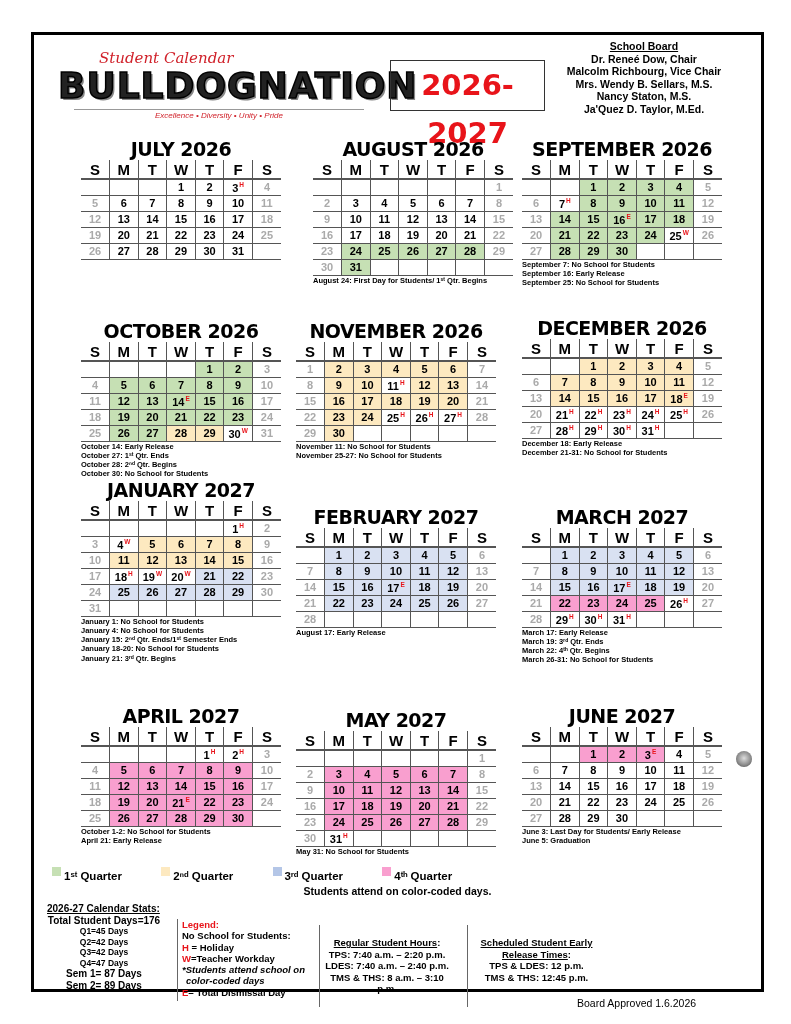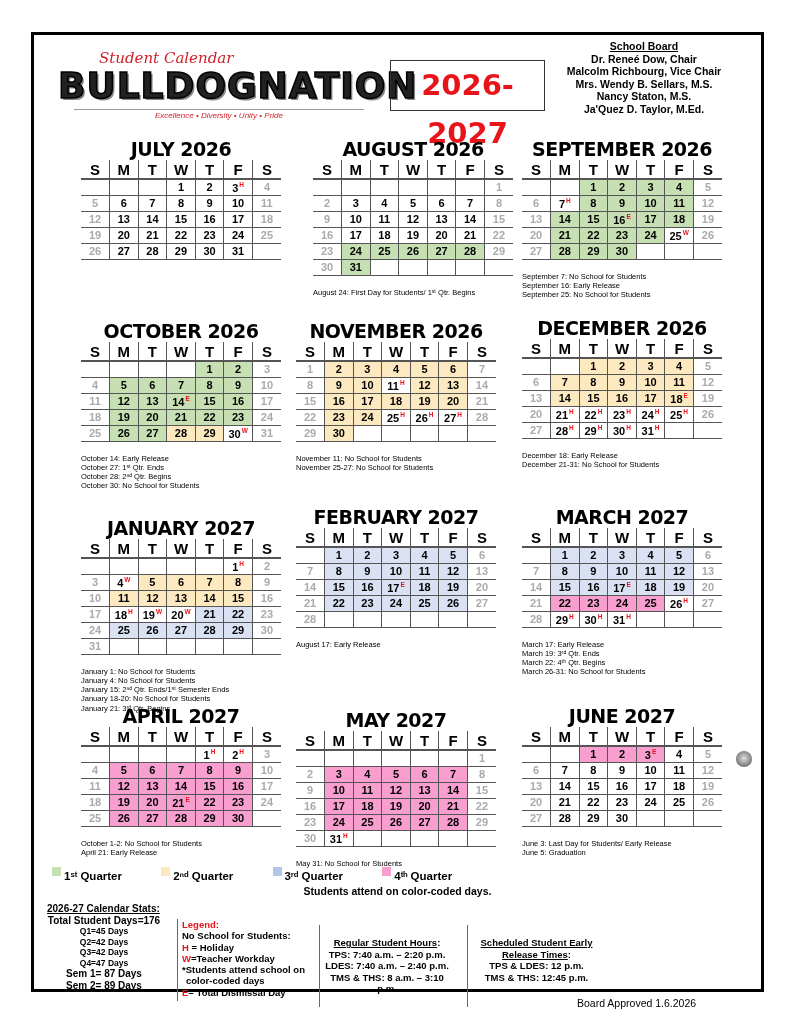--- a/index.html
+++ b/index.html
@@ -19,36 +19,36 @@
   .month .mtitle { text-align: center; font-family: "DejaVu Sans", sans-serif; font-weight: bold; font-size: 19px; letter-spacing: -0.5px; line-height: 22px; height: 22px; }
   table.cal { border-collapse: collapse; width: 100%; table-layout: fixed; }
   table.cal th { font-size: 15px; font-weight: bold; height: 19px; border-left: 1px solid #555; border-right: 1px solid #555; }
   table.cal th:first-child { border-left: none; } table.cal th:last-child { border-right: none; }
   table.cal td { height: 16px; font-size: 11px; font-weight: bold; text-align: center; border: 1px solid #555; padding: 0; position: relative; }
   table.cal td:first-child { border-left: none; } table.cal td:last-child { border-right: none; }
   table.cal tr:first-child td { border-top: 2px solid #555; }
   td.wk { color: #aaa; font-weight: normal; }
   td.q1 { background: #c6e0b4; } td.q2 { background: #fde9c0; } td.q3 { background: #d9e1f2; } td.q4 { background: #f99fcf; }
   sup.flag { color: #e8141a; font-size: 6.5px; font-weight: bold; vertical-align: super; margin-left: 1px; }
-  .notes { font-size: 7.5px; font-weight: normal; line-height: 9.3px; margin-top: 12px; }
+  .notes { font-size: 7.5px; font-weight: bold; line-height: 9.3px; margin-top: 0; }
 
   .legend-row { position: absolute; left: 0; top: 832px; width: 100%; text-align: left; font-size: 11.5px; font-weight: bold; }
   .legend-row .swatch { display: inline-block; width: 9px; height: 9px; vertical-align: 4px; margin-right: 3px; }
   .legend-row .item { margin: 0 18px; }
   .attend { position: absolute; left: 0; top: 850px; width: 100%; text-align: center; font-size: 10.5px; font-weight: bold; }
 
   .footer { position: absolute; left: 0; top: 868px; width: 100%; height: 90px; }
   .fcol { position: absolute; top: 0; height: 82px; font-size: 9.5px; font-weight: bold; line-height: 11.5px; }
   .stats { left: 5px; width: 130px; text-align: center; }
   .stats .h { text-decoration: underline; font-size: 10px; text-align: left; }
   .stats .big { font-size: 10px; }
   .stats .sm { font-size: 8.5px; line-height: 10.5px; }
   .legend { left: 143px; width: 135px; padding-left: 4px; border-left: 1px solid #666; top: 16px; font-size: 9.5px; line-height: 11.3px; }
   .red { color: #e8141a; }
-  .legend .it { }
+  .legend .it { font-style: italic; }
   .hours { left: 285px; width: 135px; text-align: center; border-left: 1px solid #666; top: 22px; padding-top: 12px; }
   .early { left: 433px; width: 138px; text-align: center; border-left: 1px solid #666; top: 22px; padding-top: 12px; }
   .closing { left: 578px; width: 145px; text-align: center; border-left: 1px solid #666; top: 22px; padding-top: 12px; }
   .u { text-decoration: underline; }
   .link { color: #1f5fbf; text-decoration: underline; }
   .approved { position: absolute; left: 577px; top: 997px; font-size: 10.5px; }
   .mascot { position: absolute; width: 16px; height: 16px; border-radius: 50%; background: radial-gradient(circle at 50% 45%, #ddd 0, #888 60%, #333 100%); }
 </style>
 </head>
 <body>
@@ -475,21 +475,21 @@
               <td></td>
               <td></td>
             </tr>
           </tbody>
         </table>
         <div class="notes">
           <div>December 18: Early Release</div>
           <div>December 21-31: No School for Students</div>
         </div>
       </div>
-      <div class="month" style="left: 47px; top: 482px;">
+      <div class="month" style="left: 47px; top: 444px;">
         <div class="mtitle">JANUARY 2027</div>
         <table class="cal">
           <thead>
             <tr>
               <th>S</th>
               <th>M</th>
               <th>T</th>
               <th>W</th>
               <th>T</th>
               <th>F</th>

